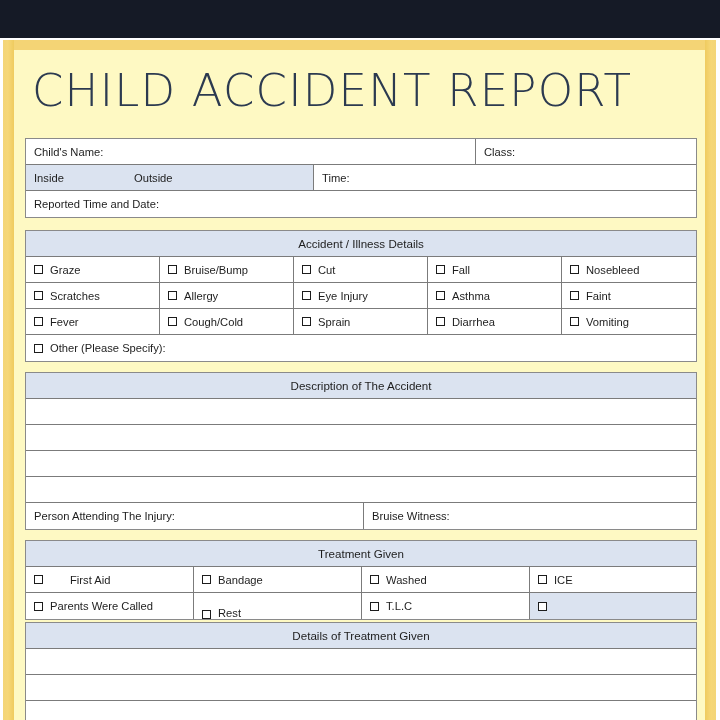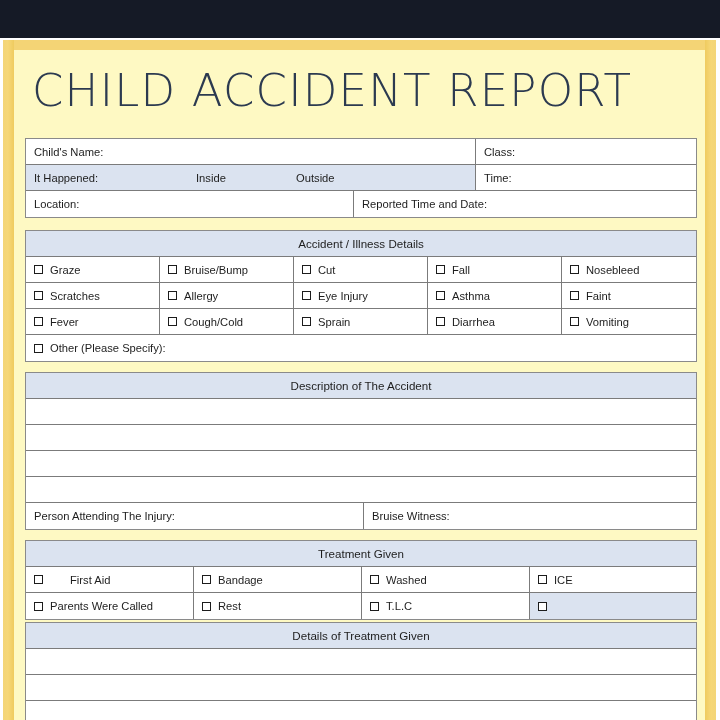--- a/index.html
+++ b/index.html
@@ -170,38 +170,32 @@
       <div class="row">
         <div class="cell" style="width:450px;">
           <span>Child's Name:</span>
         </div>
         <div class="cell grow">
           <span>Class:</span>
         </div>
       </div>
 
       <div class="row">
-        <div class="cell band" style="width:162px;border-right:none;">
-          <span>It Happened:</span>
-        </div>
         <div class="cell band" style="width:100px;border-right:none;">
           <span>Inside</span>
         </div>
         <div class="cell band" style="width:188px;border-right:1px solid #7b7b7b;">
           <span>Outside</span>
         </div>
         <div class="cell grow">
           <span>Time:</span>
         </div>
       </div>
 
       <div class="row">
-        <div class="cell" style="width:328px;">
-          <span>Location:</span>
-        </div>
         <div class="cell grow">
           <span>Reported Time and Date:</span>
         </div>
       </div>
 
     </div>
 
     <div class="block" style="top:180px;">
 
       <div class="row bandrow">
@@ -339,21 +333,21 @@
           <span class="cb"></span>
           <span>ICE</span>
         </div>
       </div>
 
       <div class="row">
         <div class="cell" style="width:168px;">
           <span class="cb"></span>
           <span>Parents Were Called</span>
         </div>
-        <div class="cell" style="width:168px;">
+        <div class="cell" style="width:168px;align-items:flex-end;">
           <span class="cb"></span>
           <span>Rest</span>
         </div>
         <div class="cell" style="width:168px;">
           <span class="cb"></span>
           <span>T.L.C</span>
         </div>
         <div class="cell grow band">
           <span class="cb"></span>
           <span></span>

